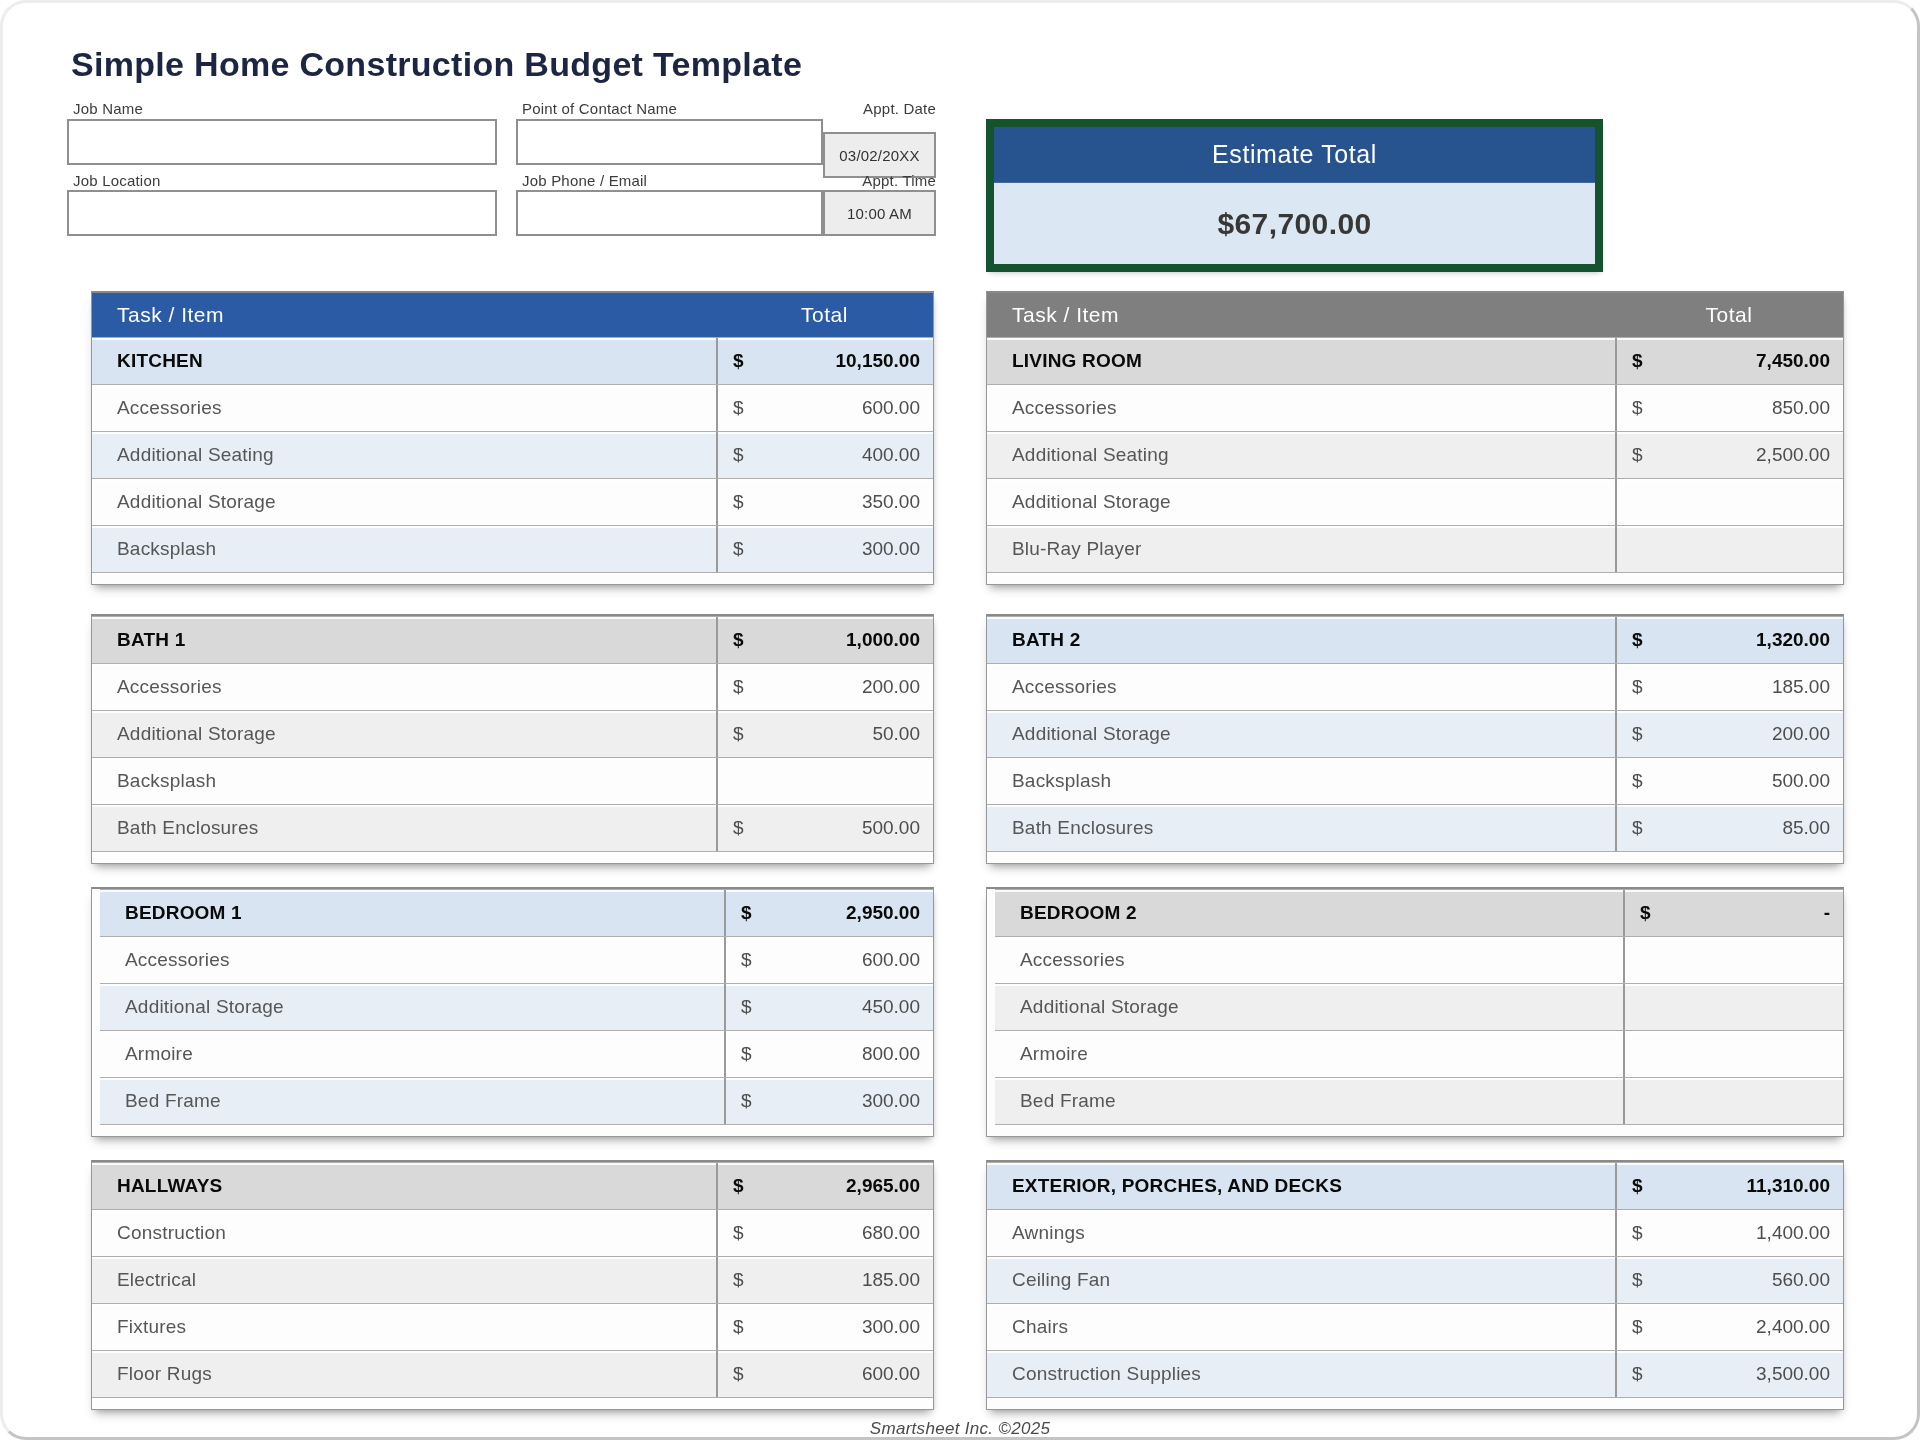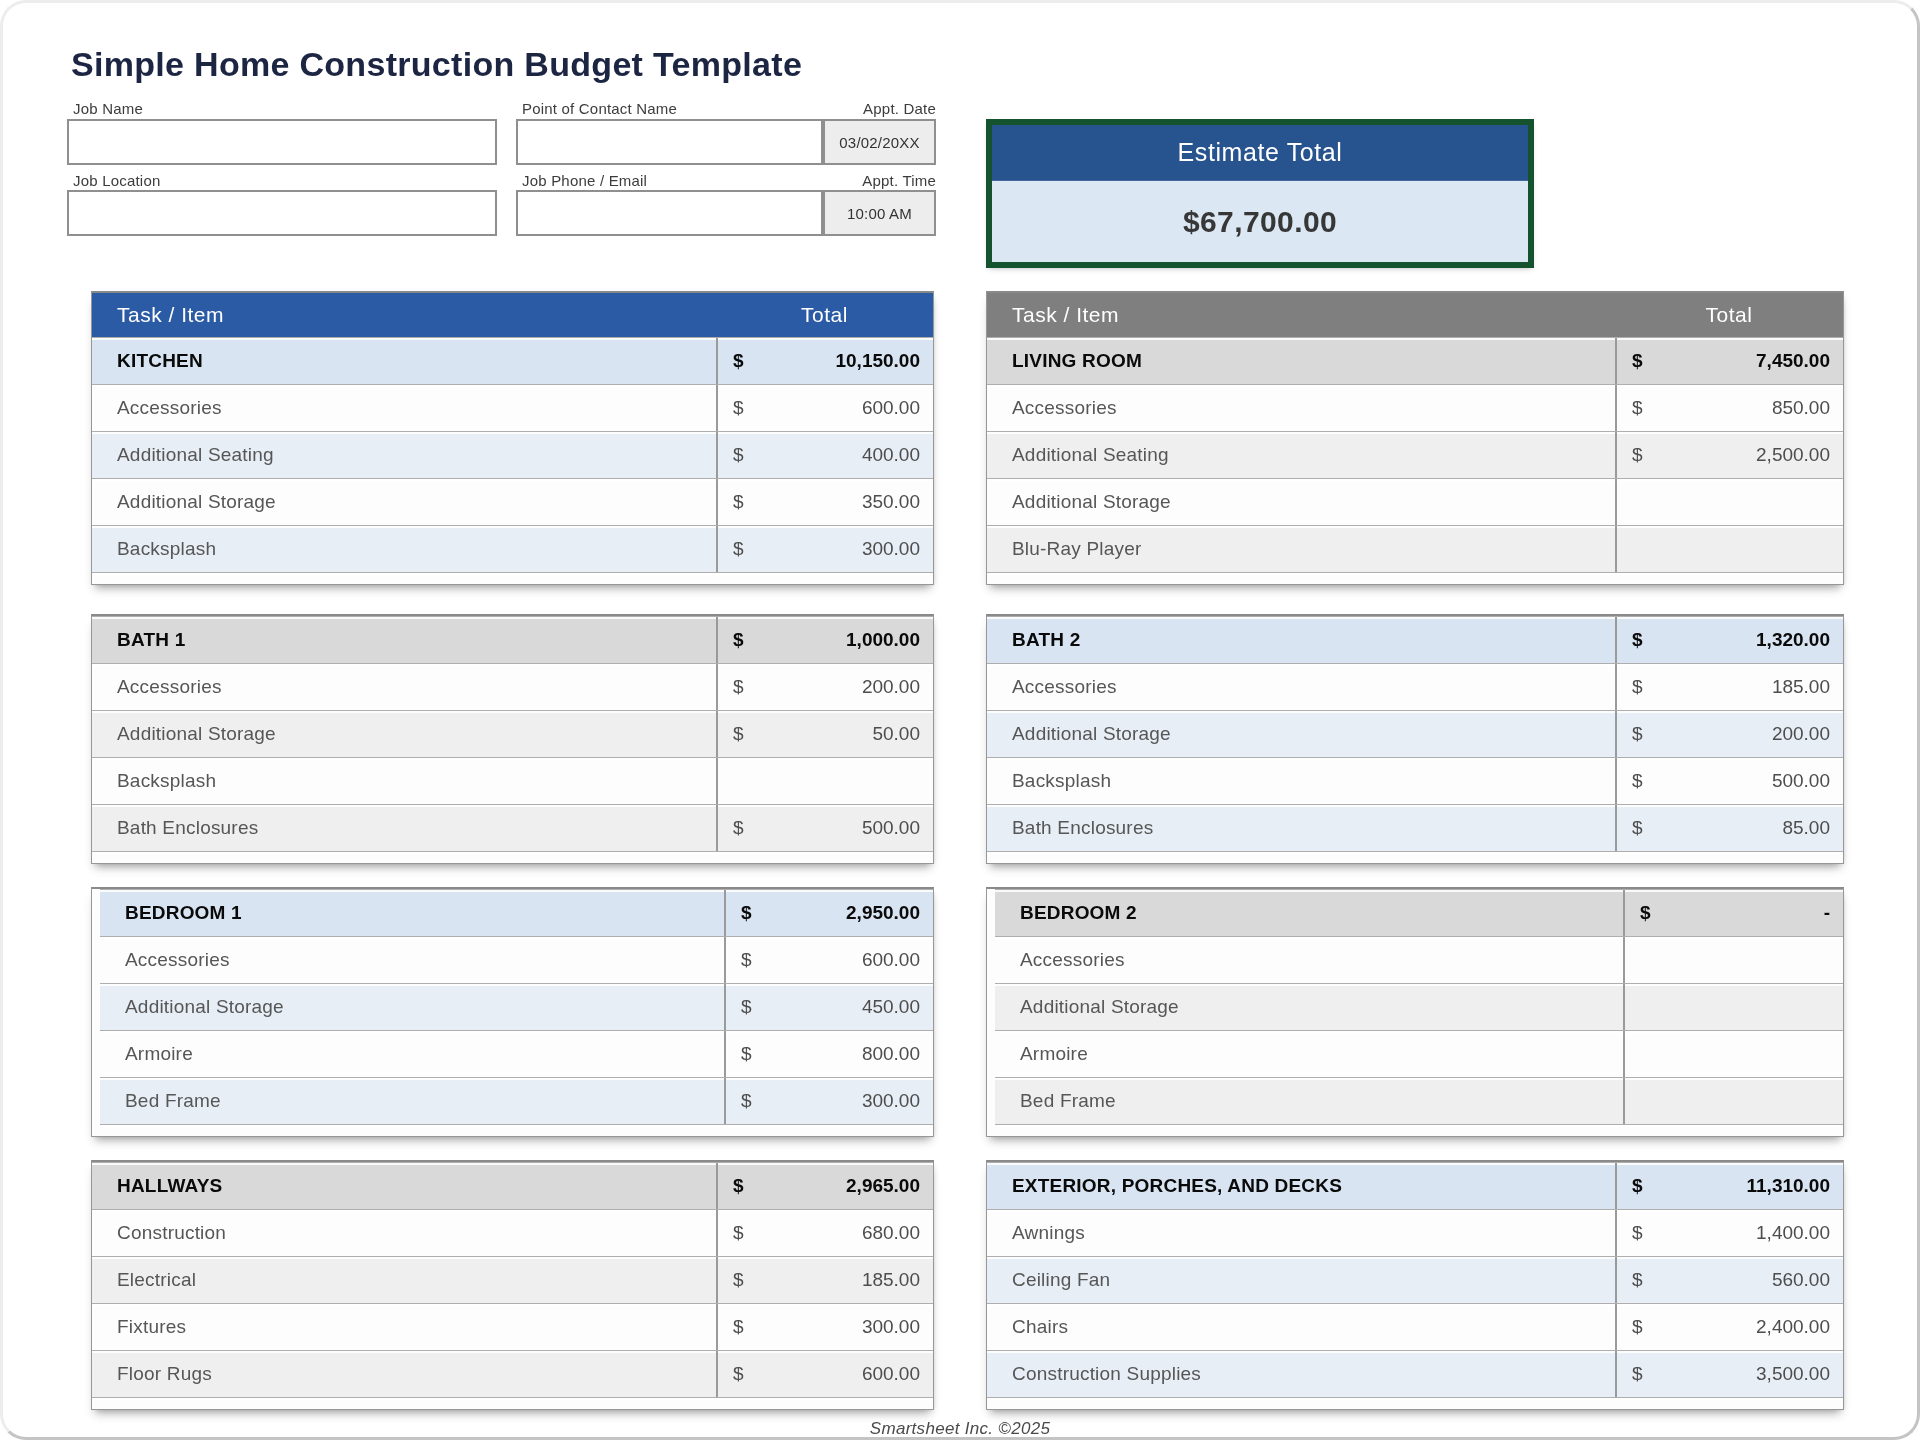--- a/index.html
+++ b/index.html
@@ -7,21 +7,21 @@
   .card{position:absolute;left:0;top:0;width:1914px;height:1434px;background:#fff;
     border:3px solid;border-color:#ededed #c4c4c4 #c4c4c4 #ededed;border-radius:26px;overflow:hidden;}
   .page-title{position:absolute;left:52px;top:26px;font-size:34px;font-weight:700;
     color:#1c2643;letter-spacing:.3px;margin:16px;}
   .flabel{position:absolute;font-size:15px;color:#3c3c3c;letter-spacing:.2px;}
   .finput{position:absolute;background:#fff;border:2px solid #8f8f8f;box-sizing:border-box;
     font-size:16px;color:#333;padding:0 8px;font-family:inherit;}
   .fvalue{position:absolute;background:#ededed;border:2px solid #8f8f8f;box-sizing:border-box;
     display:flex;align-items:center;justify-content:center;font-size:15px;color:#333;letter-spacing:.2px;}
   .lbl-right{text-align:right;}
-  .estimate{position:absolute;left:983px;top:116px;width:548px;border:6px solid #14532d;
+  .estimate{position:absolute;left:983px;top:116px;width:617px;border:8px solid #14532d;
     box-sizing:border-box;box-shadow:0 3px 6px -3px rgba(0,0,0,.3);}
   .est-header{height:55px;background:#27538e;color:#fff;display:flex;align-items:center;
     justify-content:center;font-size:25px;letter-spacing:.6px;border-bottom:1px solid #44699e;}
   .est-value{height:81px;background:#dbe7f3;display:flex;align-items:center;justify-content:center;
     font-size:30px;font-weight:700;color:#373737;letter-spacing:.4px;}
   .budget-table{position:absolute;box-sizing:border-box;border:1px solid #979797;
     border-top:2px solid #8a8a8a;background:#fdfdfd;
     box-shadow:0 7px 9px -4px rgba(60,60,60,.45),2px 2px 5px -3px rgba(0,0,0,.18);}
   .col-left{left:88px;width:843px;}
   .col-right{left:983px;width:858px;}
@@ -62,21 +62,21 @@
   <span class="flabel" style="left:70px;top:97px;">Job Name</span>
   <input class="finput" style="left: 64px; top: 116px; width: 430px; height: 46px;" type="text" value="">
 
   <span class="flabel" style="left:70px;top:169px;">Job Location</span>
   <input class="finput" style="left: 64px; top: 187px; width: 430px; height: 46px;" type="text" value="">
 
   <span class="flabel" style="left:519px;top:97px;">Point of Contact Name</span>
   <input class="finput" style="left: 513px; top: 116px; width: 307px; height: 46px;" type="text" value="">
 
   <span class="flabel lbl-right" style="left:770px;top:97px;width:163px;">Appt. Date</span>
-  <div class="fvalue" style="left:820px;top:116px;width:113px;height:46px;">03/02/20XX</div>
+  <div class="fvalue" style="left:820px;top:129px;width:113px;height:46px;">03/02/20XX</div>
 
   <span class="flabel" style="left:519px;top:169px;">Job Phone / Email</span>
   <input class="finput" style="left: 513px; top: 187px; width: 307px; height: 46px;" type="text" value="">
 
   <span class="flabel lbl-right" style="left:770px;top:169px;width:163px;">Appt. Time</span>
   <div class="fvalue" style="left:820px;top:187px;width:113px;height:46px;">10:00 AM</div>
 
   <div class="estimate">
     <div class="est-header">Estimate Total</div>
     <div class="est-value">$67,700.00</div>

